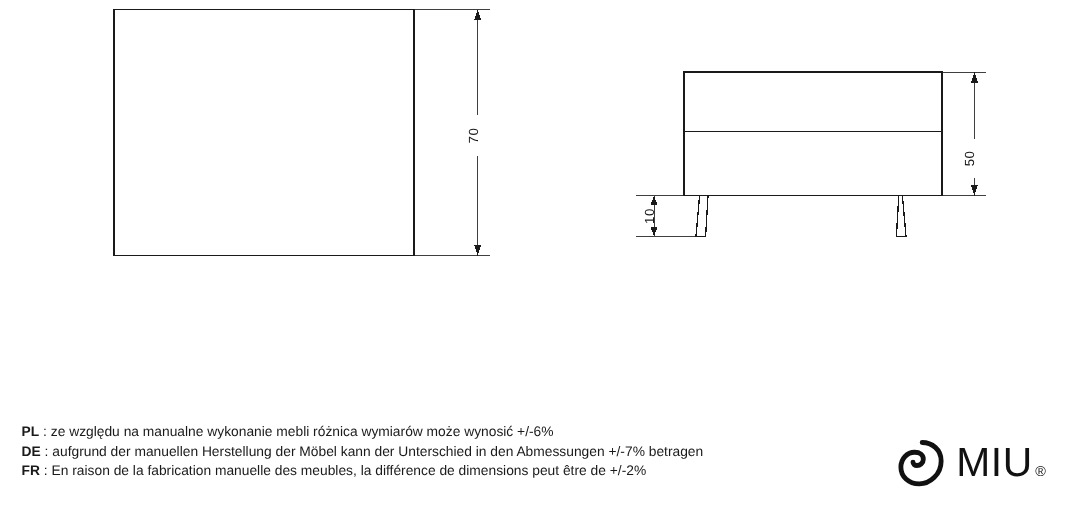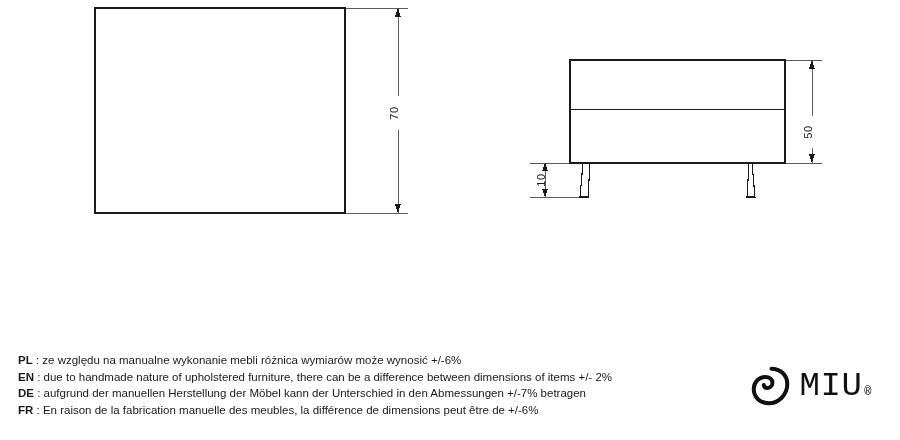--- a/index.html
+++ b/index.html
@@ -60,21 +60,21 @@
   .brand-mark {
     width: 46px;
     height: 46px;
     margin-right: 6px;
     display: block;
   }
   .brand-text {
     font-size: 34px;
     letter-spacing: 0.5px;
     color: #111111;
-    font-family: Liberation Mono, monospace;
+    font-family: Liberation Sans, sans-serif;
     display: flex;
     align-items: baseline;
   }
   .brand-text .thin {
     font-weight: 400;
   }
   .brand-text .bold {
     font-weight: 700;
   }
   .brand-reg {
@@ -127,27 +127,24 @@
     <text class="dim-label" x="398" y="113" text-anchor="middle" transform="rotate(-90 398 113)">70</text>
     <text class="dim-label" x="812" y="132" text-anchor="middle" transform="rotate(-90 812 132)">50</text>
     <text class="dim-label" x="545" y="180" text-anchor="middle" transform="rotate(-90 545 180)">10</text>
   </svg>
 
   <div class="notes">
     <div class="note-line">
       <span class="lang">PL</span><span> : </span><span>ze względu na manualne wykonanie mebli różnica wymiarów może wynosić +/-6%</span>
     </div>
     <div class="note-line">
-      <span class="lang">EN</span><span> : </span><span>due to handmade nature of upholstered furniture, there can be a difference between dimensions of items +/- 2%</span>
-    </div>
-    <div class="note-line">
       <span class="lang">DE</span><span> : </span><span>aufgrund der manuellen Herstellung der Möbel kann der Unterschied in den Abmessungen +/-7% betragen</span>
     </div>
     <div class="note-line">
-      <span class="lang">FR</span><span> : </span><span>En raison de la fabrication manuelle des meubles, la différence de dimensions peut être de +/-6%</span>
+      <span class="lang">FR</span><span> : </span><span>En raison de la fabrication manuelle des meubles, la différence de dimensions peut être de +/-2%</span>
     </div>
   </div>
 
   <div class="brand">
     <svg class="brand-mark" viewBox="0 0 48 48">
       <path d="M24.5 6 C33 6 41 12 41 22 C41 34 31 42 22 42 C12.5 42 6 35.5 6 27.5 C6 20 11.5 14.5 18 14.5 C22.5 14.5 25.5 17 25.5 20.5 C25.5 24 22.5 26 20 26 C18 26 16.5 24.8 16.5 23" fill="none" stroke="#111111" stroke-width="4.2" stroke-linecap="round" stroke-linejoin="round"></path>
     </svg>
     <div class="brand-text">
       <span class="thin">MIU</span>
         <span class="brand-reg">®</span>

